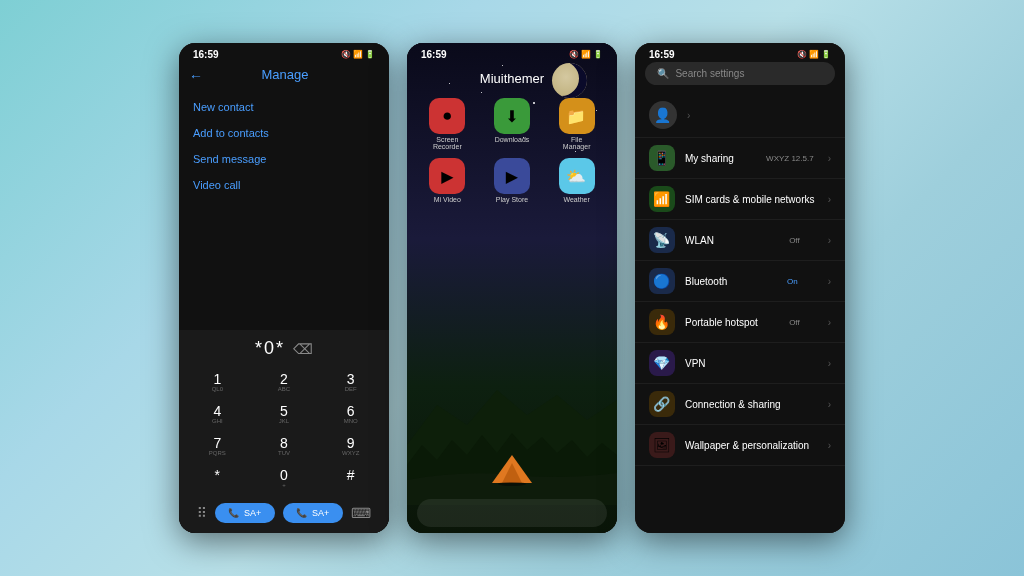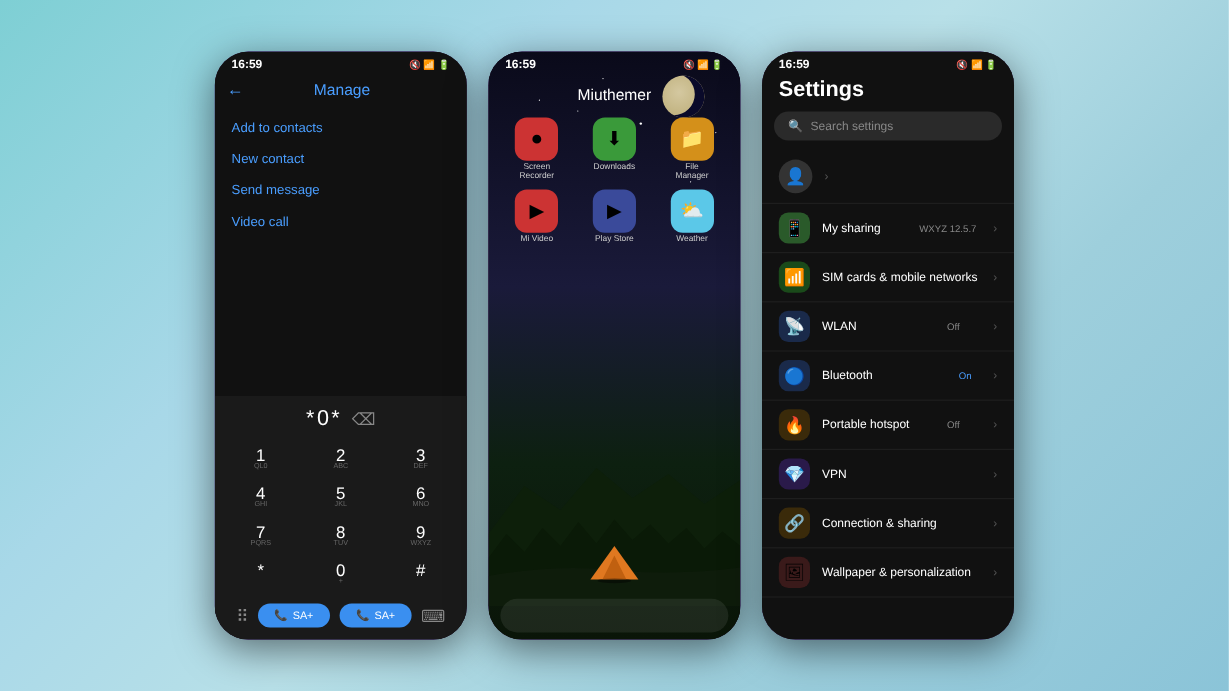--- a/index.html
+++ b/index.html
@@ -12,22 +12,22 @@
       justify-content: center;
       gap: 18px;
       font-family: 'Segoe UI', Arial, sans-serif;
       overflow: hidden;
     }
 
     
     .phone {
       width: 210px;
       height: 490px;
-      background: #4c1d95;
-      border-radius: 28px;
+      background: #404040;
+      border-radius: 16px;
       position: relative;
       box-shadow: 0 8px 32px rgba(0,0,0,0.5), inset 0 0 0 2px #333;
       overflow: hidden;
       display: flex;
       flex-direction: column;
     }
     .phone-inner {
       flex: 1;
       overflow: hidden;
       position: relative;
@@ -212,21 +212,21 @@
       display: flex;
       align-items: center;
       justify-content: center;
       font-size: 14px;
       flex-shrink: 0;
     }
     .settings-text { flex: 1; }
     .settings-text .s-title { color: #fff; font-size: 10px; font-weight: 400; }
     .settings-chevron { color: #555; font-size: 10px; }
     .settings-badge { color: #888; font-size: 8px; margin-right: 4px; }
-    .settings-status-on { color: #4a9eff; font-size: 8px; margin-right: 8px; }
+    .settings-status-on { color: #4a9eff; font-size: 8px; margin-right: 20px; }
     .settings-status-off { color: #888; font-size: 8px; margin-right: 18px; }
 
     
     .account-item {
       display: flex;
       align-items: center;
       padding: 8px 14px;
       gap: 10px;
       cursor: pointer;
       border-bottom: 1px solid #1e1e1e;
@@ -256,22 +256,22 @@
         <span>🔇</span>
         <span>📶</span>
         <span>🔋</span>
       </div>
     </div>
     <div class="header">
       <span class="back">←</span>
       <span class="title">Manage</span>
     </div>
     <div class="action-list">
+      <div class="action-item">New contact</div>
       <div class="action-item">Add to contacts</div>
-      <div class="action-item">New contact</div>
       <div class="action-item">Send message</div>
       <div class="action-item">Video call</div>
     </div>
     <div class="dialpad-section">
       <div class="dial-display">
         <span class="dial-num">*0*</span>
         <span class="del-icon">⌫</span>
       </div>
       <div class="dialpad">
         <div class="dial-key">
@@ -359,21 +359,21 @@
         <div class="star" style="top:30%;left:15%;"></div>
         <div class="star" style="top:35%;left:55%;"></div>
         <div class="star" style="top:18%;left:35%;"></div>
         <div class="star" style="top:40%;left:80%;"></div>
         <div class="star" style="top:5%;left:10%;"></div>
         <div class="star" style="top:25%;left:90%;"></div>
       </div>
 
       <div class="moon"></div>
 
-      <div class="launcher-title">Miuthemer</div>
+      <div class="launcher-title">Miuithemer</div>
 
       <div class="app-grid">
         <div class="app-icon-wrap">
           <div class="app-icon" style="background:#cc3333;">⏺</div>
           <div class="app-label">Screen<br>Recorder</div>
         </div>
         <div class="app-icon-wrap">
           <div class="app-icon" style="background:#3a9a3a;">⬇</div>
           <div class="app-label">Downloads</div>
         </div>
@@ -416,21 +416,20 @@
 <div class="phone phone3">
   <div class="phone-inner screen-bg">
     <div class="status-bar">
       <span class="time">16:59</span>
       <div class="icons">
         <span>🔇</span>
         <span>📶</span>
         <span>🔋</span>
       </div>
     </div>
-    <div class="settings-title">Settings</div>
     <div class="search-bar">
       <span class="search-icon">🔍</span>
       <span style="color:#888;font-size:10px;">Search settings</span>
     </div>
 
     <div class="account-item">
       <div class="account-avatar">👤</div>
       <span class="settings-chevron">›</span>
     </div>
 

